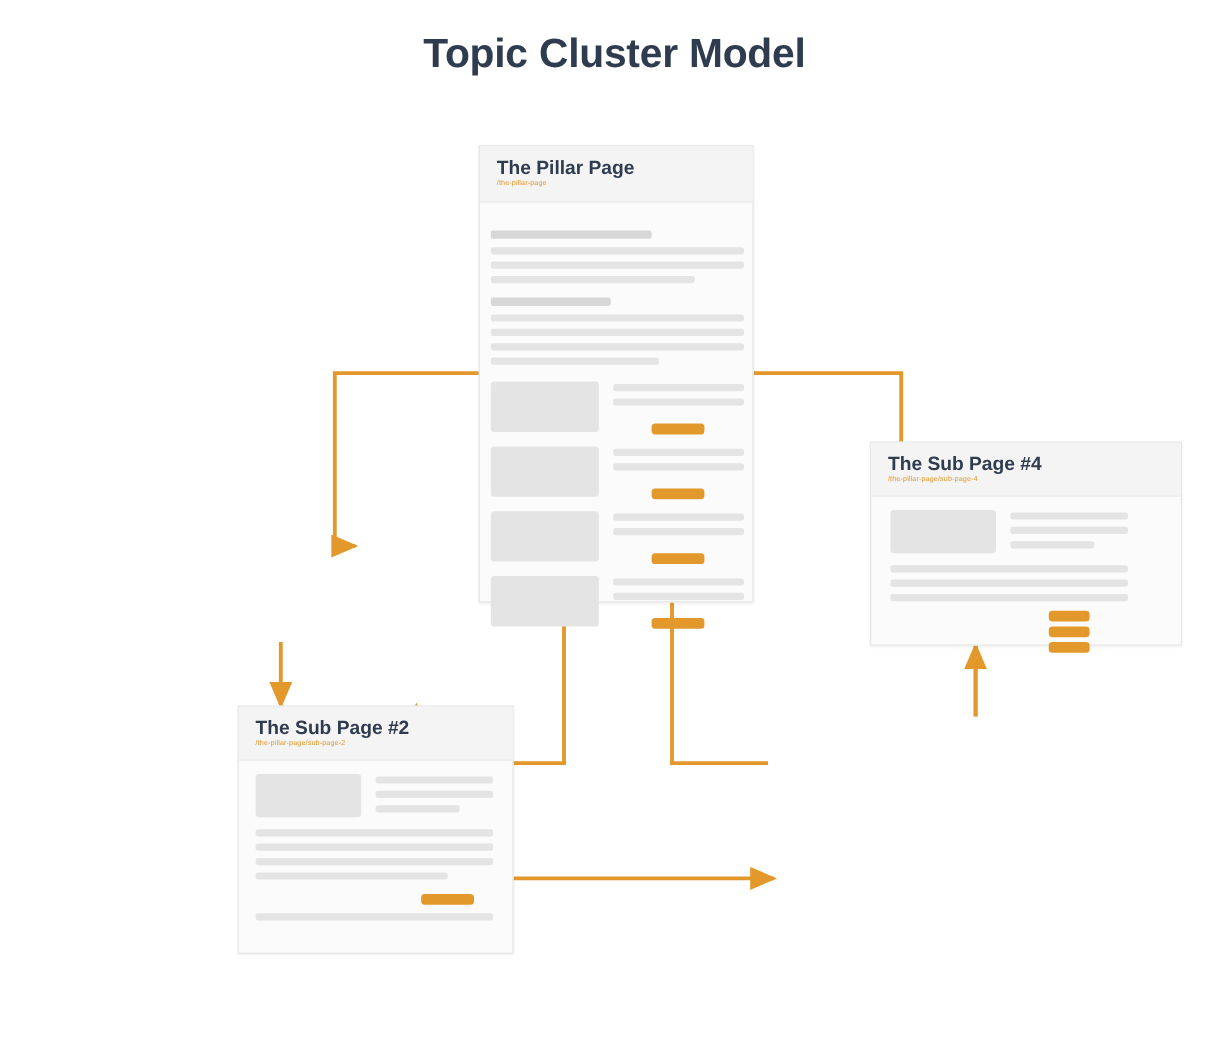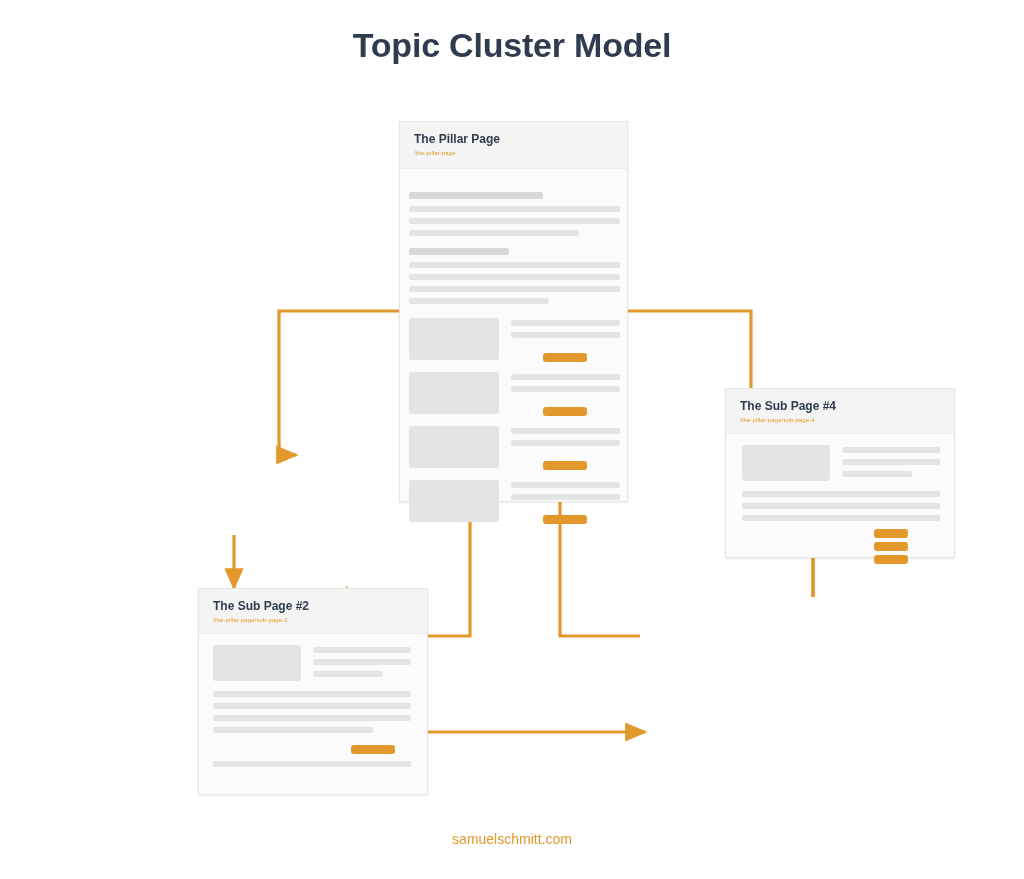--- a/index.html
+++ b/index.html
@@ -63,21 +63,21 @@
     right: 0;
     height: 44px;
     background: #f4f4f4;
     border-bottom: 1px solid #ececec;
   }
   .card.pillar .hd { height: 46px; }
   .card .ttl {
     position: absolute;
     left: 14px;
     top: 10px;
-    font-size: 12px;
+    font-size: 16px;
     font-weight: bold;
     color: #2f3c4f;
   }
   .card .url {
     position: absolute;
     left: 14px;
     top: 28px;
     font-size: 6px;
     color: #e2982a;
     letter-spacing: 0.1px;
@@ -194,33 +194,32 @@
       <div class="bar" style="left:14px; top:58px; width:198px;"></div>
       <div class="bar" style="left:14px; top:70px; width:198px;"></div>
       <div class="bar" style="left:14px; top:82px; width:198px;"></div>
       <div class="bar" style="left:14px; top:94px; width:160px;"></div>
       <div class="cta" style="left:152px; top:112px; width:44px;"></div>
       <div class="bar" style="left:14px; top:128px; width:198px;"></div>
     </div>
   </div>
 
 
-  <div class="card" style="left:725px; top:388px; width:230px; height:170px;">
+  <div class="card" style="left:725px; top:368px; width:260px; height:170px;">
     <div class="hd"></div>
     <div class="ttl">The Sub Page #4</div>
     <div class="url">/the-pillar-page/sub-page-4</div>
     <div class="body" style="top:44px; bottom:0;">
       <div class="img" style="left:16px; top:12px; width:88px; height:36px;"></div>
       <div class="bar" style="left:116px; top:14px; width:98px;"></div>
       <div class="bar" style="left:116px; top:26px; width:98px;"></div>
       <div class="bar" style="left:116px; top:38px; width:70px;"></div>
       <div class="bar" style="left:16px; top:58px; width:198px;"></div>
       <div class="bar" style="left:16px; top:70px; width:198px;"></div>
       <div class="bar" style="left:16px; top:82px; width:198px;"></div>
       <div class="cta" style="left:148px; top:96px; width:34px;"></div>
       <div class="cta" style="left:148px; top:109px; width:34px;"></div>
       <div class="cta" style="left:148px; top:122px; width:34px;"></div>
     </div>
   </div>
 
-  <div class="footer">samuelschmitt.com</div>
 
 </div>
 
 </body></html>

